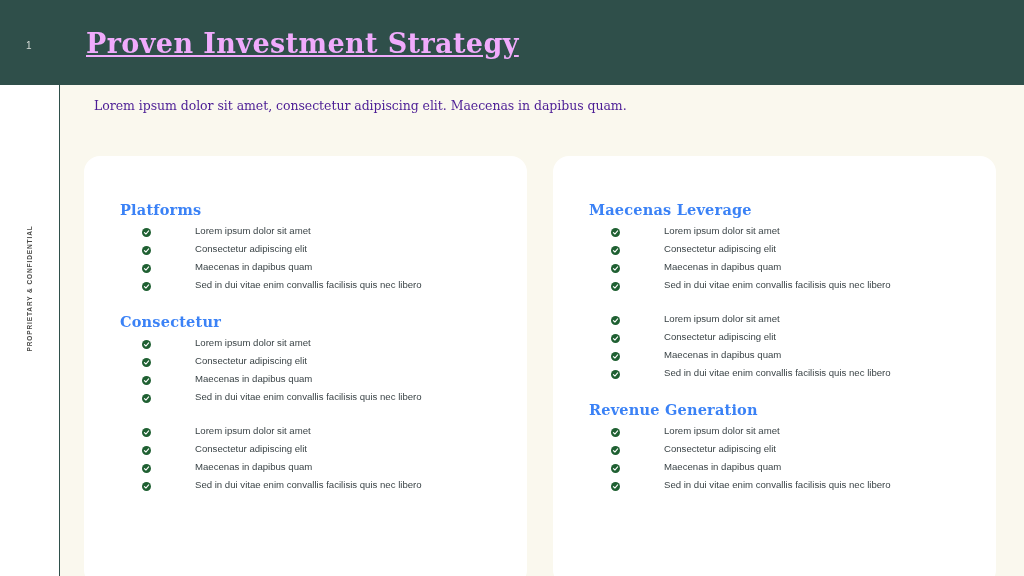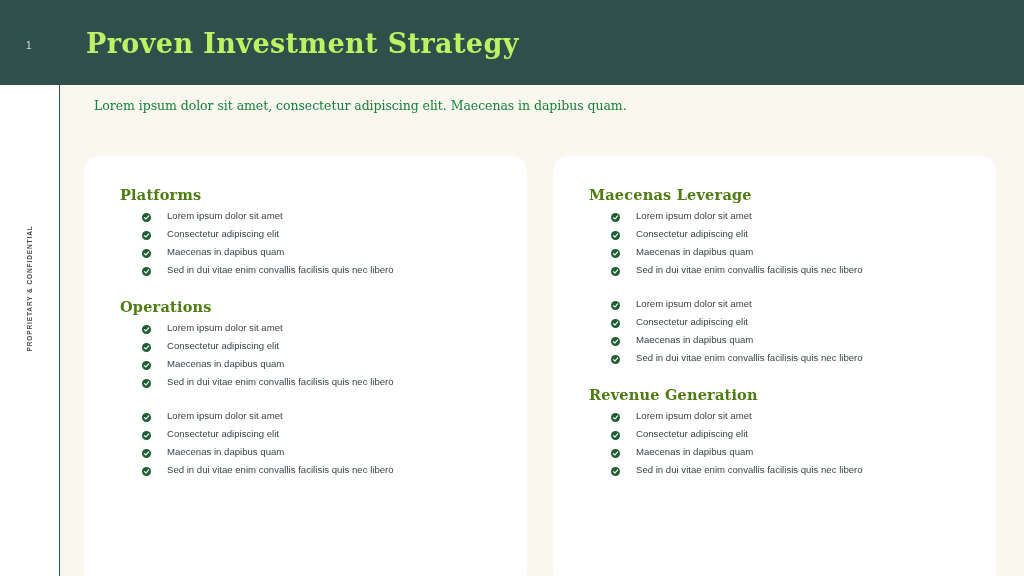--- a/index.html
+++ b/index.html
@@ -72,42 +72,43 @@
     font-family: "Liberation Sans", sans-serif;
   }
   .header-title {
     position: absolute;
     left: 86px;
     top: 28px;
     font-family: "DejaVu Serif", serif;
     font-weight: bold;
     font-size: 27px;
     letter-spacing: 0.4px;
-    color: #bef264;
+    color: #f0abfc;
     white-space: nowrap;
+    text-decoration: underline;
   }
 
   
   .canvas {
     position: absolute;
     left: 60px;
     top: 85px;
     width: 964px;
     height: 491px;
     background: #faf8ee;
     z-index: 2;
   }
   .lead {
     position: absolute;
     left: 94px;
     top: 98px;
     width: 860px;
     font-family: "DejaVu Serif", serif;
     font-size: 12.5px;
-    color: #15803d;
+    color: #4c1d95;
     letter-spacing: -0.05px;
     z-index: 3;
     white-space: nowrap;
   }
 
   
   .cards {
     position: absolute;
     left: 84px;
     top: 156px;
@@ -125,34 +126,35 @@
     padding: 30px 34px 10px 36px;
     overflow: hidden;
   }
   .section + .section {
     margin-top: 22px;
   }
   .section-title {
     font-family: "DejaVu Serif", serif;
     font-weight: bold;
     font-size: 14.5px;
-    color: #4d7c0f;
+    color: #3b82f6;
     letter-spacing: 0.2px;
-    margin: 0 0 7px 0;
+    margin: 15px 0 7px 0;
     white-space: nowrap;
   }
   .bullets {
     list-style: none;
     margin: 0;
     padding: 0 0 0 22px;
   }
   .bullet {
     display: flex;
     align-items: flex-start;
     margin-bottom: 6px;
+    gap: 28px;
   }
   .check-icon {
     flex: 0 0 auto;
     width: 9px;
     height: 9px;
     margin-top: 3px;
     margin-right: 16px;
   }
   .check-icon svg {
     display: block;
@@ -222,21 +224,21 @@
                 <svg width="9" height="9" viewBox="0 0 16 16">
                   <circle cx="8" cy="8" r="8" fill="#1f6032"></circle>
                   <path d="M4.3 8.2 L6.9 10.7 L11.8 5.2" stroke="#ffffff" stroke-width="2" fill="none" stroke-linecap="round" stroke-linejoin="round"></path>
                 </svg>
               </span>
               <span class="bullet-text">Sed in dui vitae enim convallis facilisis quis nec libero</span>
             </li>
           </ul>
         </div>
         <div class="section">
-          <div class="section-title">Operations</div>
+          <div class="section-title">Consectetur</div>
           <ul class="bullets">
             <li class="bullet">
               <span class="check-icon">
                 <svg width="9" height="9" viewBox="0 0 16 16">
                   <circle cx="8" cy="8" r="8" fill="#1f6032"></circle>
                   <path d="M4.3 8.2 L6.9 10.7 L11.8 5.2" stroke="#ffffff" stroke-width="2" fill="none" stroke-linecap="round" stroke-linejoin="round"></path>
                 </svg>
               </span>
               <span class="bullet-text">Lorem ipsum dolor sit amet</span>
             </li>

